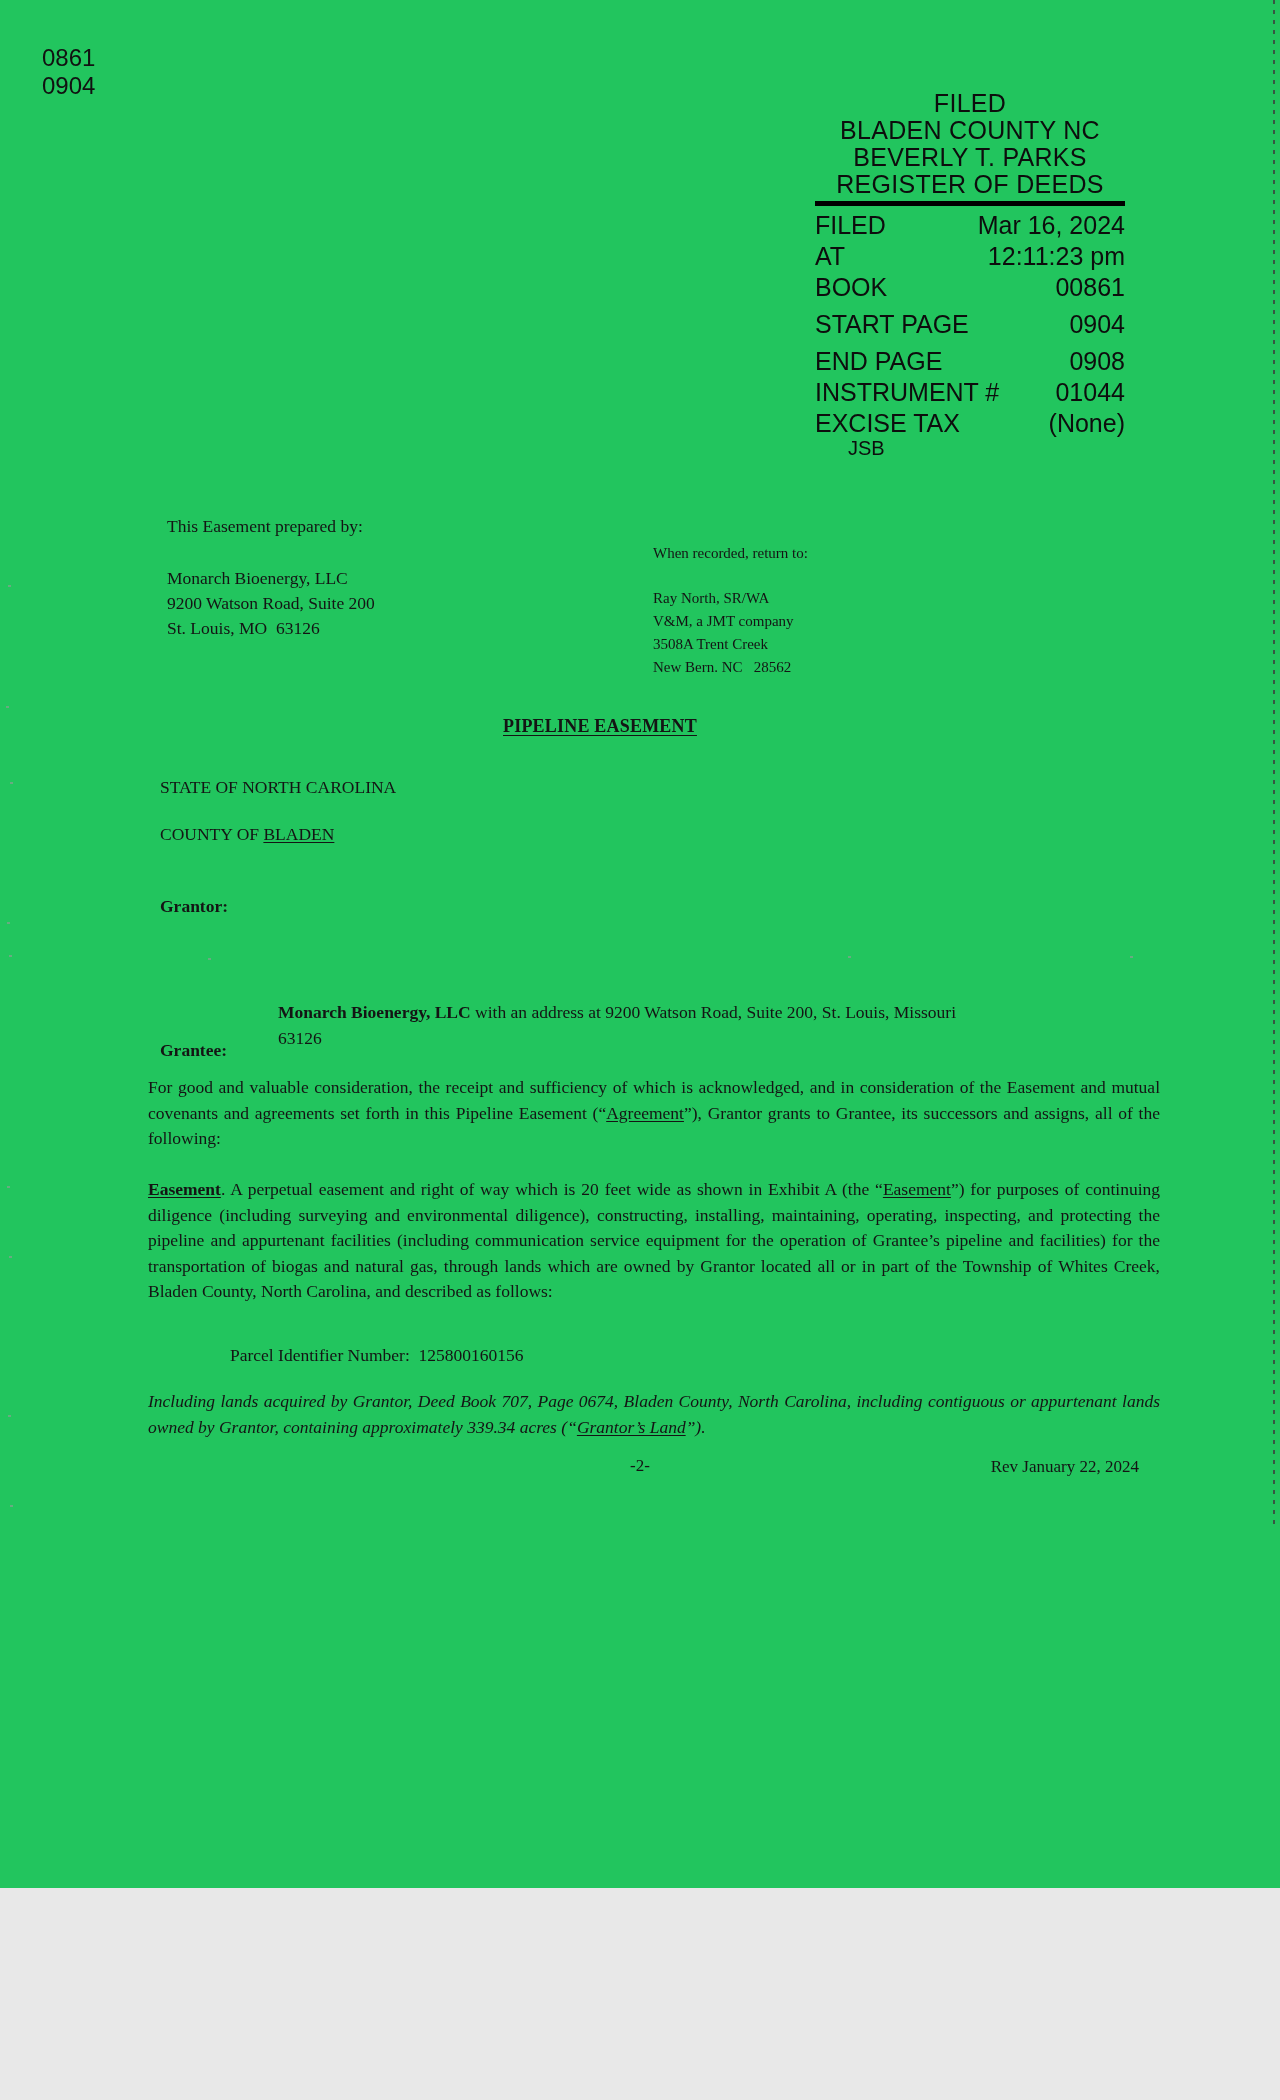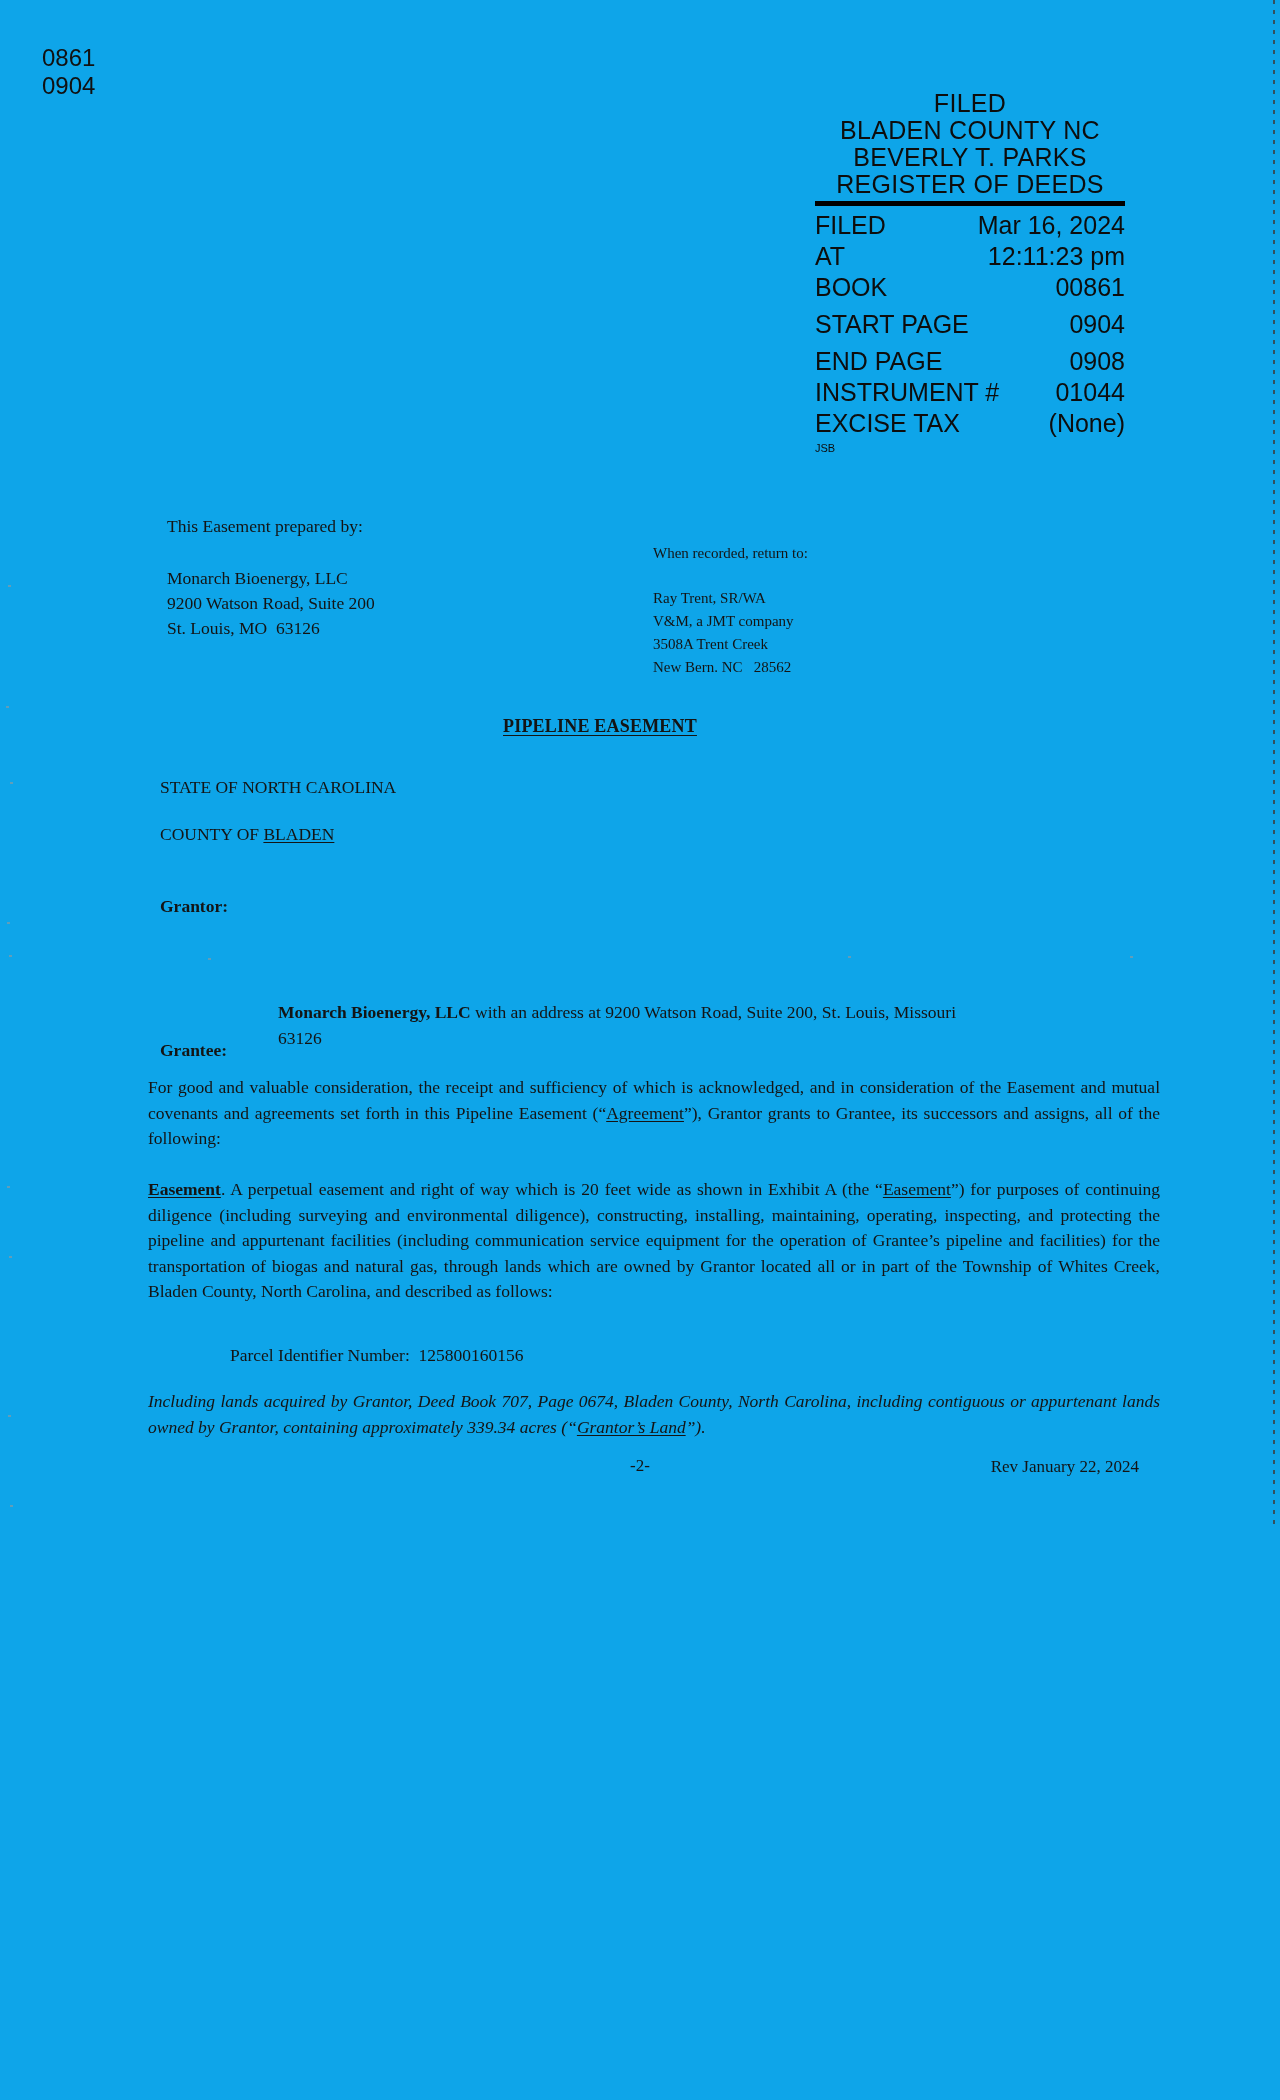--- a/index.html
+++ b/index.html
@@ -1,18 +1,18 @@
 <!DOCTYPE html>
 <html><head>
 <meta charset="utf-8">
 <style>
   html,body { margin:0; padding:0; background:#e8e8e8; }
   .page {
-    position:relative; width:1280px; height:2100px; margin:0 auto;
-    background:#0ea5e9; overflow:hidden;
+    position:relative; width:1280px; height:1888px; margin:0 auto;
+    background:#22c55e; overflow:hidden;
     font-family:"Liberation Serif", serif; color:#141414;
   }
   
   .edge-dashes {
     position:absolute; left:1273px; top:0; width:2px; height:1525px;
     background:repeating-linear-gradient(to bottom,#3c3c3c 0 4px, transparent 4px 10px);
     opacity:.8;
   }
   .speck { position:absolute; background:#9a9a9a; width:3px; height:2px; opacity:.6; }
   
@@ -24,21 +24,21 @@
   .stamp {
     position:absolute; left:815px; top:90px; width:310px;
     font-family:"Liberation Sans", sans-serif; color:#0d0d0d;
   }
   .stamp-head { text-align:center; font-size:25px; line-height:27px; letter-spacing:.3px; }
   .stamp-rule { height:5px; background:#000; margin-top:3px; }
   .stamp-rows { margin-top:5px; }
   .stamp-row { display:flex; justify-content:space-between; font-size:25px; line-height:29px; margin-bottom:2px; }
   .stamp-row.gap { margin-top:8px; }
   .stamp-value { text-align:right; }
-  .stamp-initials { font-size:11px; line-height:16px; margin-top:2px; }
+  .stamp-initials { font-size:20px; line-height:16px; margin-top:2px;margin-left:33px; }
   
   .prepared-by { position:absolute; left:167px; top:514px; font-size:17.5px; line-height:25px; }
   .prepared-by .lines { margin-top:27px; }
   .return-to { position:absolute; left:653px; top:542px; font-size:15px; line-height:23px; }
   .return-to .lines { margin-top:22px; }
   .pre { white-space:pre-wrap; }
   
   .doc-title {
     position:absolute; left:503px; top:716px;
     font-size:18px; font-weight:bold; text-decoration:underline; text-underline-offset:3px; letter-spacing:.2px;
@@ -135,21 +135,21 @@
     <div class="lines">
       <div class="pre">Monarch Bioenergy, LLC</div>
       <div class="pre">9200 Watson Road, Suite 200</div>
       <div class="pre">St. Louis, MO  63126</div>
     </div>
   </div>
 
   <div class="return-to">
     <div>When recorded, return to:</div>
     <div class="lines">
-      <div class="pre">Ray Trent, SR/WA</div>
+      <div class="pre">Ray North, SR/WA</div>
       <div class="pre">V&amp;M, a JMT company</div>
       <div class="pre">3508A Trent Creek</div>
       <div class="pre">New Bern. NC   28562</div>
     </div>
   </div>
 
   <div class="doc-title">PIPELINE EASEMENT</div>
 
   <div class="state-line">STATE OF NORTH CAROLINA</div>
   <div class="county-line"><span>COUNTY OF </span><span class="u">BLADEN</span></div>

